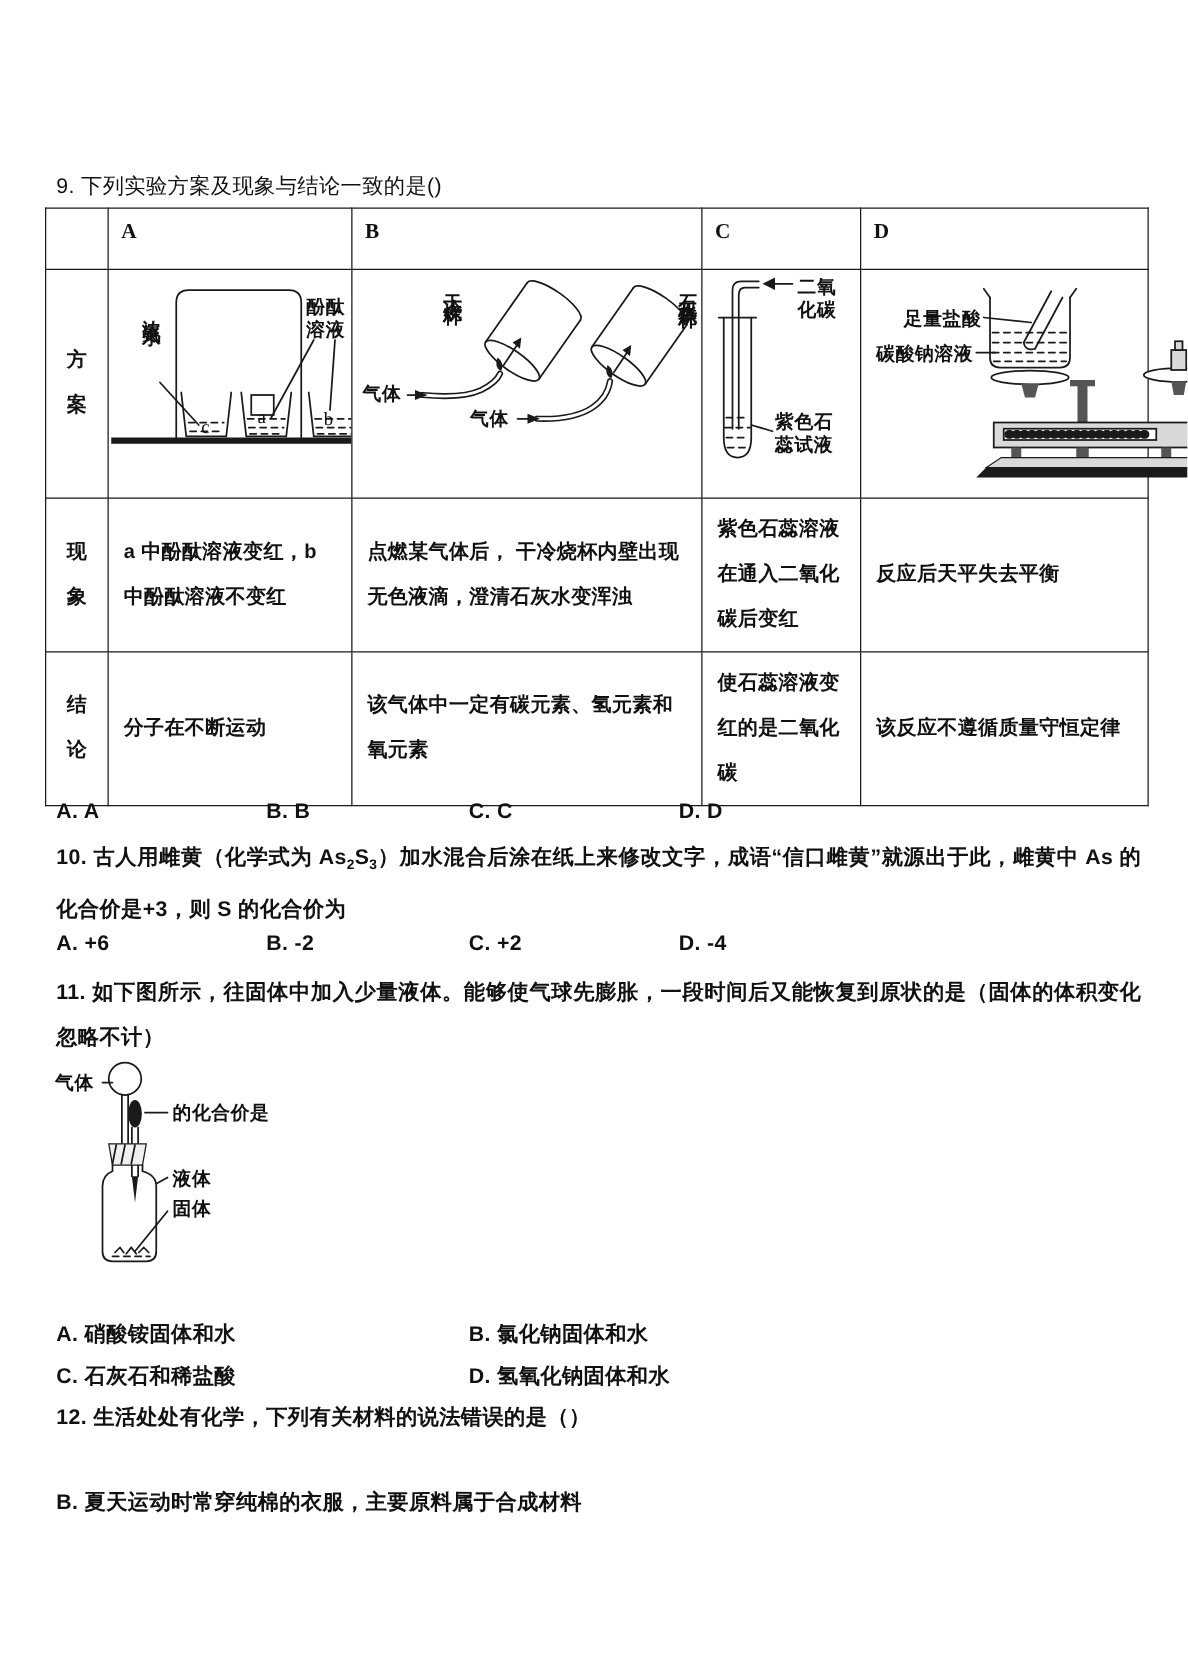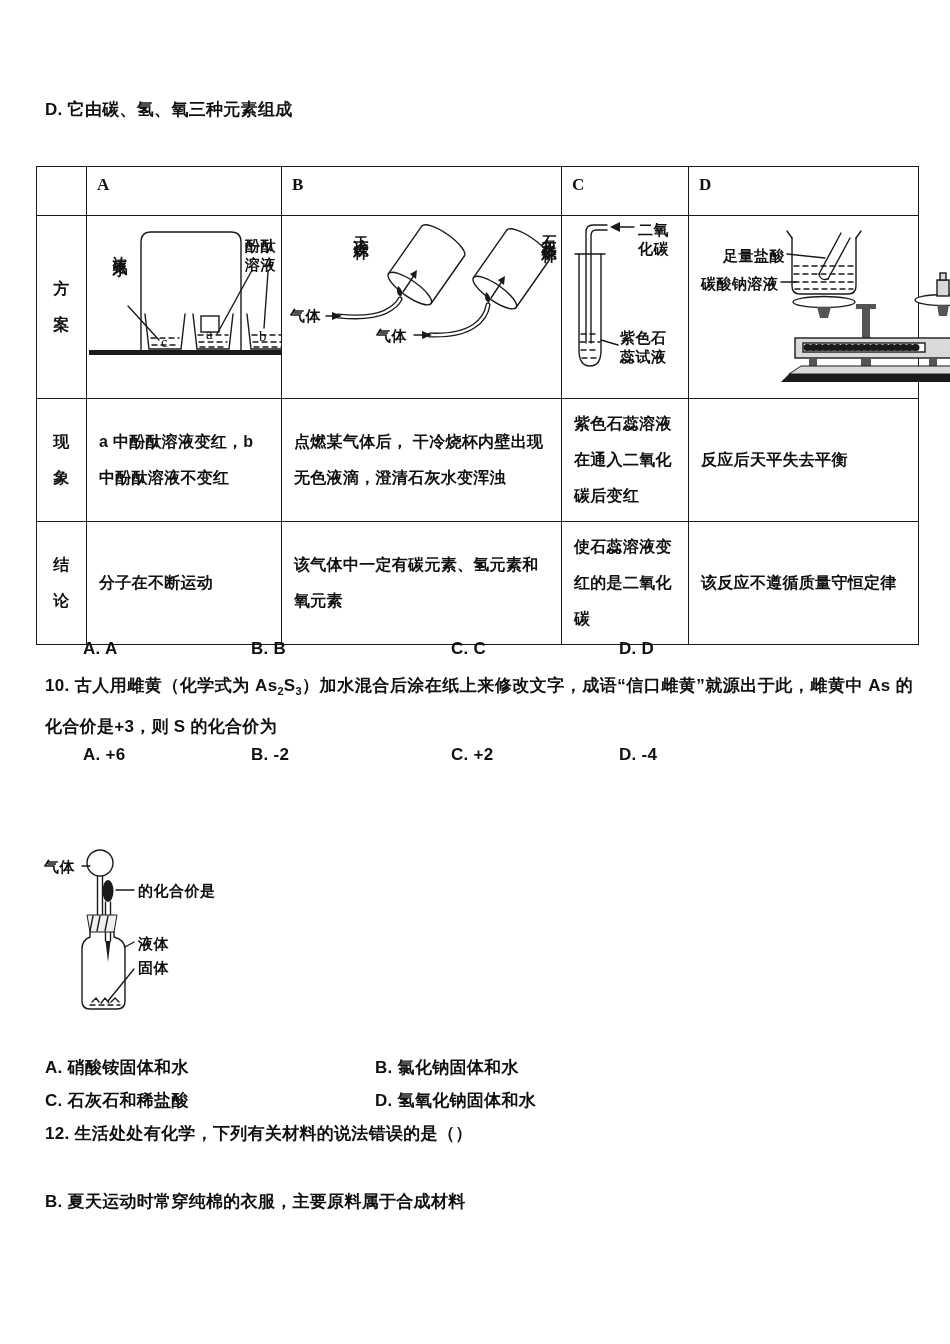--- a/index.html
+++ b/index.html
@@ -3,21 +3,21 @@
 <meta charset="utf-8">
 <style>
   html,body{margin:0;padding:0;background:#fff;}
   body{width:950px;height:1344px;font-family:"Liberation Sans","DejaVu Sans",sans-serif;color:#111;}
   .page{position:relative;width:950px;height:1344px;overflow:hidden;background:#fff;}
   .tline{position:absolute;font-size:17px;white-space:nowrap;letter-spacing:.3px;}
   .b{font-weight:700;}
   .para{position:absolute;left:45px;width:868px;font-size:17px;font-weight:700;line-height:36px;text-align:justify;letter-spacing:.3px;}
   .optrow{position:absolute;left:45px;display:flex;font-size:17px;font-weight:700;letter-spacing:.3px;}
   .optrow span{display:inline-block;}
-  .w168{width:168px;margin-left:38px;} .w162{width:162px;} .w330{width:330px;}
+  .w168{width:168px;} .w162{width:162px;} .w330{width:330px;}
   sub{font-size:11px;}
   
   table.q9{position:absolute;left:36px;top:166px;border-collapse:collapse;table-layout:fixed;width:882px;}
   table.q9 td{border:1.5px solid #1a1a1a;font-size:16px;font-weight:700;padding:6px 12px;vertical-align:middle;line-height:36px;letter-spacing:.3px;}
   tr.rhead td{vertical-align:top;padding:8px 10px;line-height:20px;font-family:"Liberation Serif",serif;font-size:17px;}
   td.rowhead{text-align:center;padding:0;}
   td.diagcell{padding:0;position:relative;overflow:hidden;height:170px;vertical-align:top;}
   td.diagcell.noclip{overflow:visible;margin-left:18px;}
   .diag{position:absolute;left:0;top:0;}
   .dlabel{position:absolute;font-size:15px;font-weight:600;line-height:19px;letter-spacing:.5px;}
@@ -33,22 +33,22 @@
   svg.dsvg .fwhite{fill:#fff;stroke:#1a1a1a;}
   svg.dsvg .dash{stroke-dasharray:5 4;}
   svg.dsvg .tube-outer{stroke:#1a1a1a;stroke-width:5;fill:none;}
   svg.dsvg .tube-inner{stroke:#fff;stroke-width:2.4;fill:none;}
 </style>
 </head>
 <body>
 
 <div class="page">
 
-  <div class="tline b" style="left:45px;top:98px">D. 它由碳、氢、氧三种元素组成</div>
-
+
+  <div class="tline" style="left:45px;top:137px">9. 下列实验方案及现象与结论一致的是()</div>
 
   <table class="q9">
     <colgroup>
       <col style="width:50px">
         <col style="width:195px">
         <col style="width:280px">
         <col style="width:127px">
         <col style="width:230px">
     </colgroup>
     <tbody>
@@ -225,20 +225,21 @@
 
   <div class="para" style="top:668px"><span>10. 古人用雌黄（化学式为 As</span><sub>2</sub><span>S</span><sub>3</sub><span>）加水混合后涂在纸上来修改文字，成语“信口雌黄”就源出于此，雌黄中 As 的化合价是+3，则 S 的化合价为</span></div>
 
   <div class="optrow" style="top:745px">
     <span class="w168">A. +6</span>
     <span class="w162">B. -2</span>
     <span class="w168">C. +2</span>
     <span>D. -4</span>
   </div>
 
+  <div class="para" style="top:776px">11. 如下图所示，往固体中加入少量液体。能够使气球先膨胀，一段时间后又能恢复到原状的是（固体的体积变化忽略不计）</div>
 
   <div class="diag" style="left:38px;top:846px;width:240px;height:178px">
     <svg class="dsvg" width="240" height="178" viewBox="0 0 240 178">
       <circle cx="62" cy="17" r="13"></circle>
       <line x1="59.5" y1="30" x2="59.5" y2="80"></line>
       <line x1="64.5" y1="30" x2="64.5" y2="80"></line>
       <line x1="44" y1="20" x2="52" y2="20"></line>
       <ellipse class="fdark" cx="70" cy="45" rx="5.5" ry="11"></ellipse>
       <line x1="67.5" y1="56" x2="67.5" y2="95"></line>
       <line x1="72.5" y1="56" x2="72.5" y2="95"></line>

